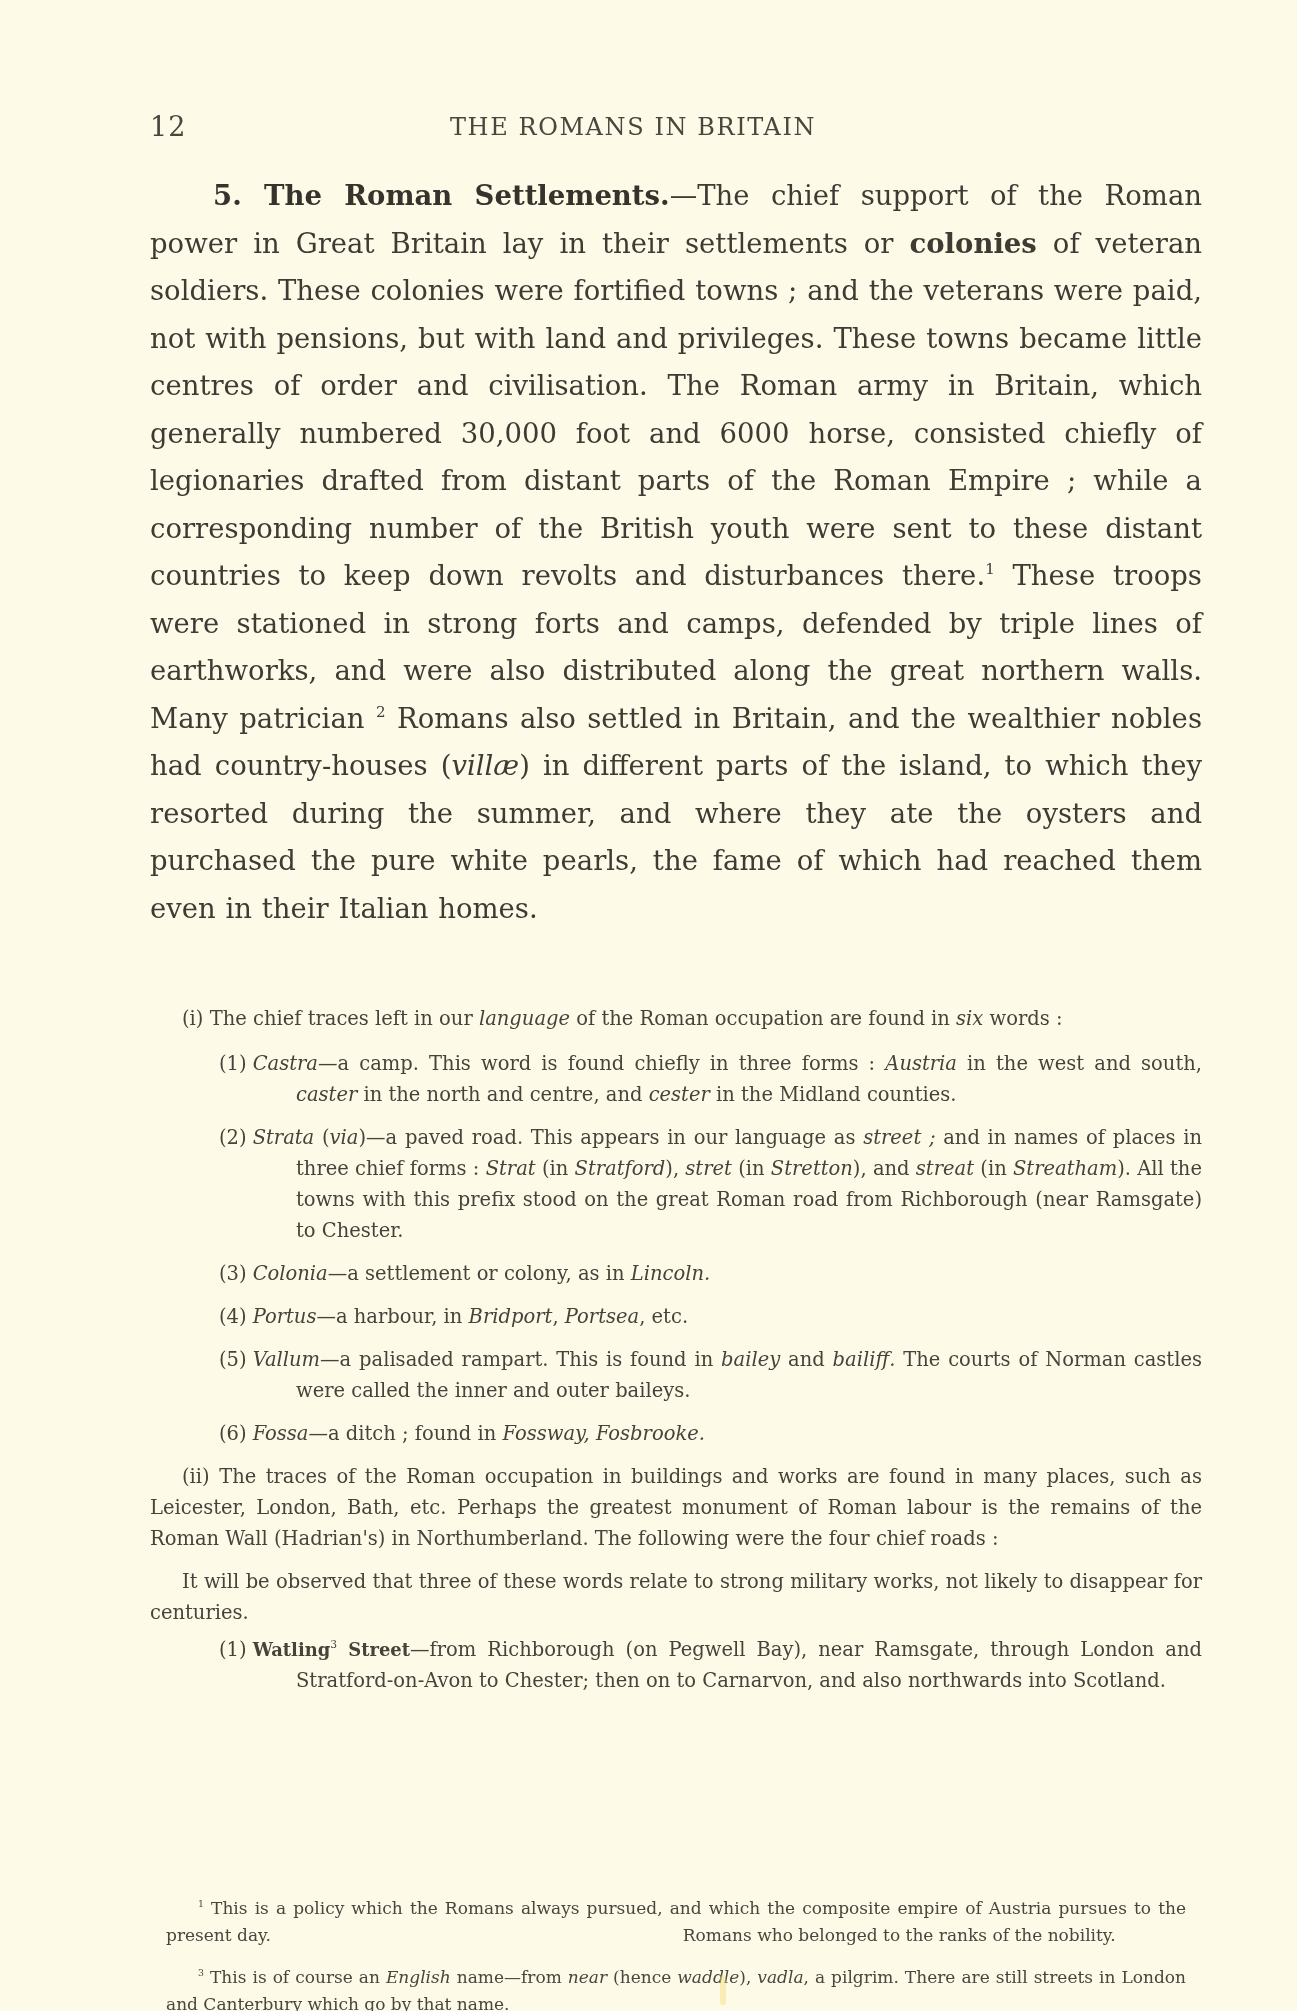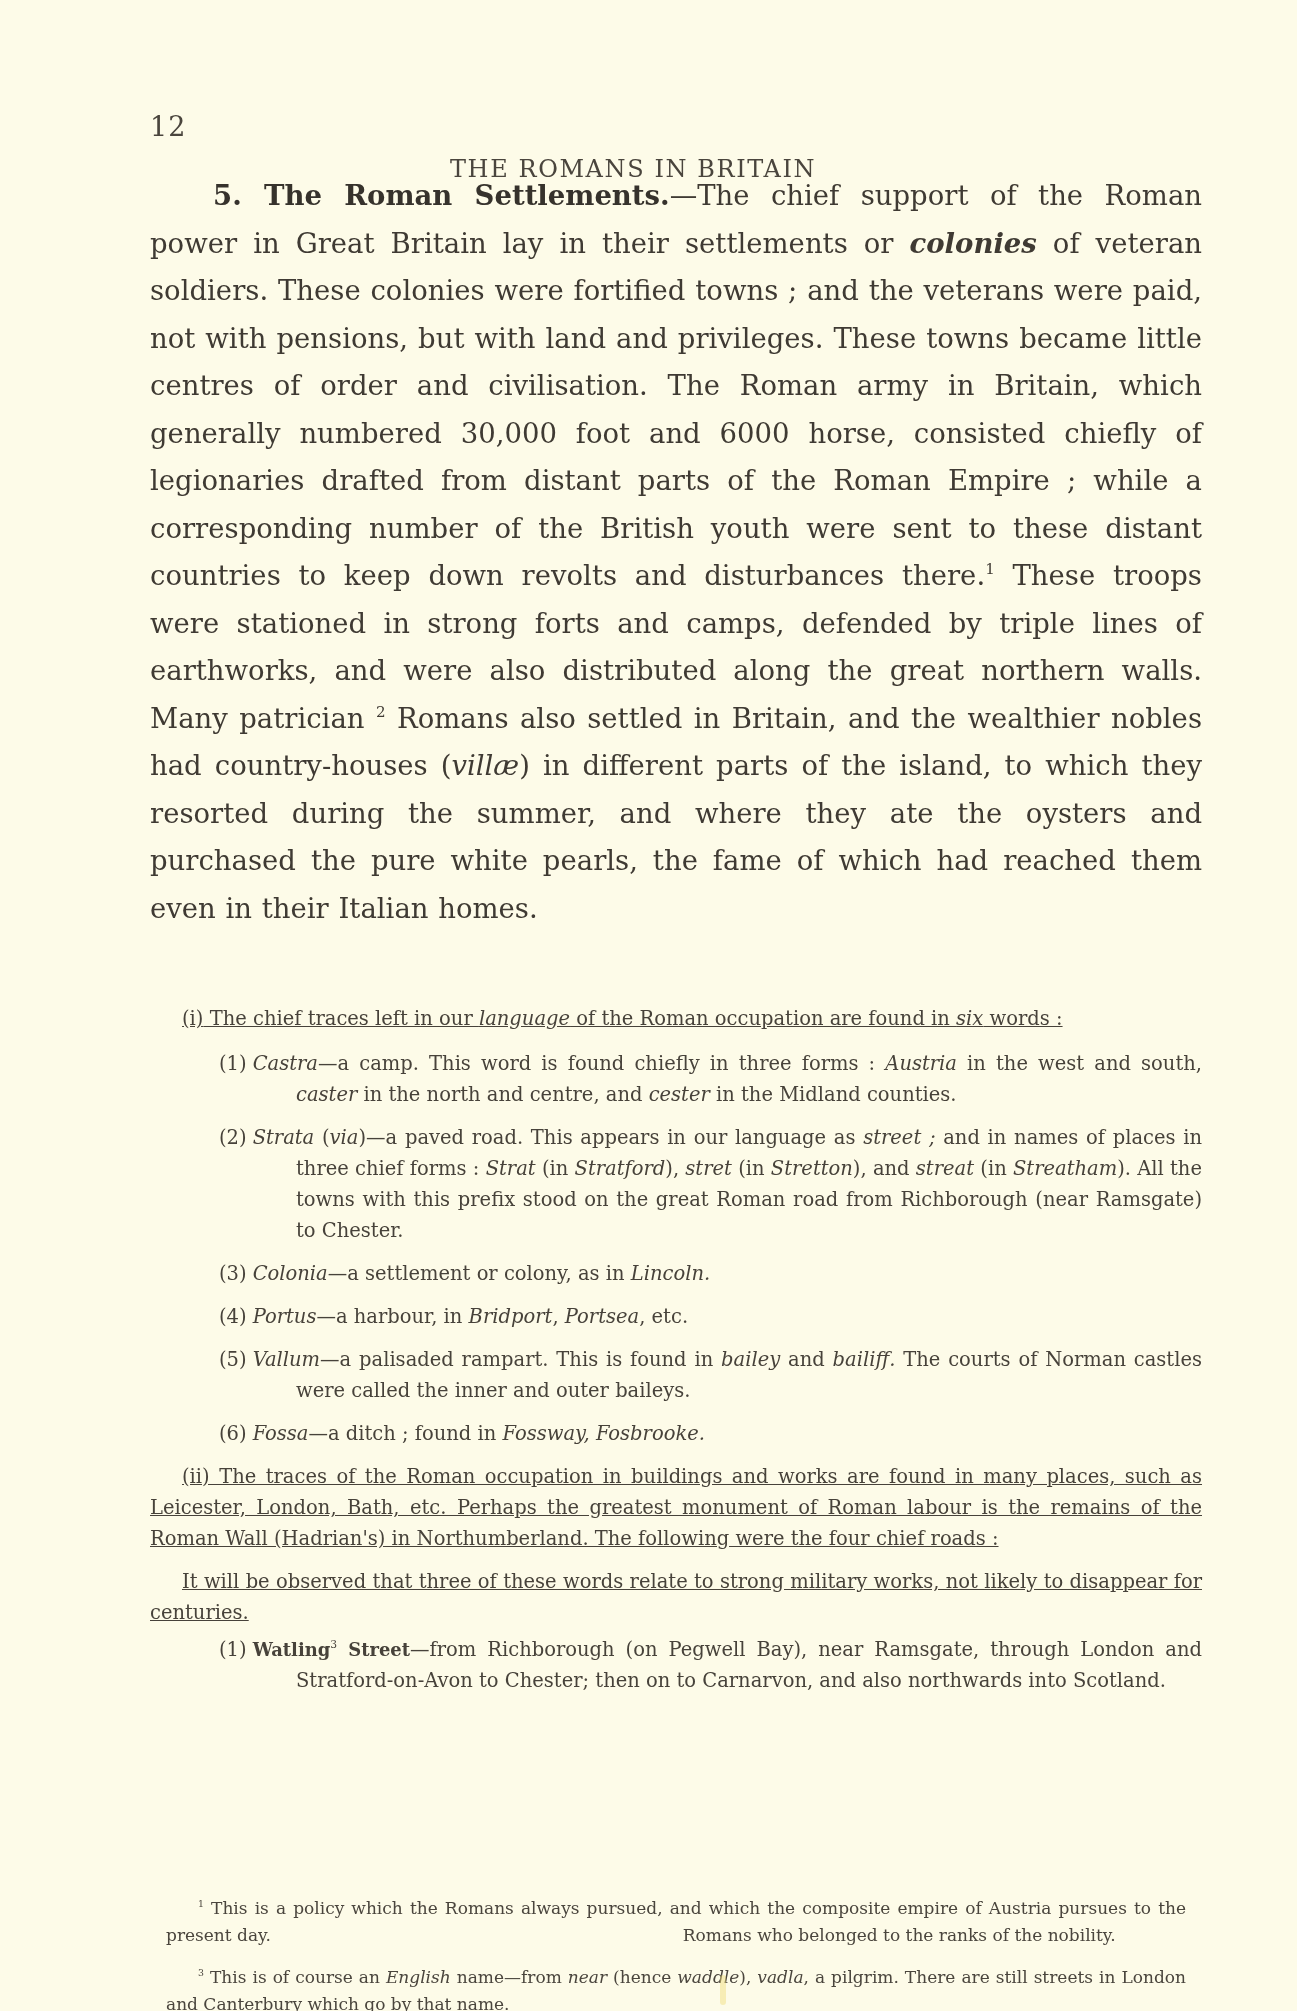--- a/index.html
+++ b/index.html
@@ -35,21 +35,20 @@
       left: 0;
       top: 2px;
       letter-spacing: 1px;
     }
     .running-title {
       position: absolute;
       left: 300px;
       top: 4px;
       font-size: 24px;
       letter-spacing: 1.6px;
-      margin-top: 42px;
     }
     .section {
       position: absolute;
       top: 172px;
       left: 0;
       width: 1052px;
       font-size: 27.5px;
       line-height: 47.5px;
       text-align: justify;
       word-spacing: 1px;
@@ -58,40 +57,38 @@
       margin: 0;
       text-indent: 35px;
     }
     .section-heading {
       font-weight: bold;
       color: #36322c;
       margin-left: 28px;
     }
     .bold-term {
       font-weight: bold;
-      font-style: italic;
     }
     sup {
       font-size: 0.55em;
       line-height: 0;
       vertical-align: 0.75em;
     }
     .notes {
       position: absolute;
       top: 1003px;
       left: 0;
       width: 1052px;
       font-size: 19.5px;
       line-height: 31px;
       text-align: justify;
       color: #47423a;
     }
     .notes p {
       margin: 0;
-      text-decoration: underline;
     }
     .notes .para-indent {
       text-indent: 32px;
     }
     .notes .gap-top {
       margin-top: 12px;
     }
     .list {
       margin: 0;
       padding: 0;

